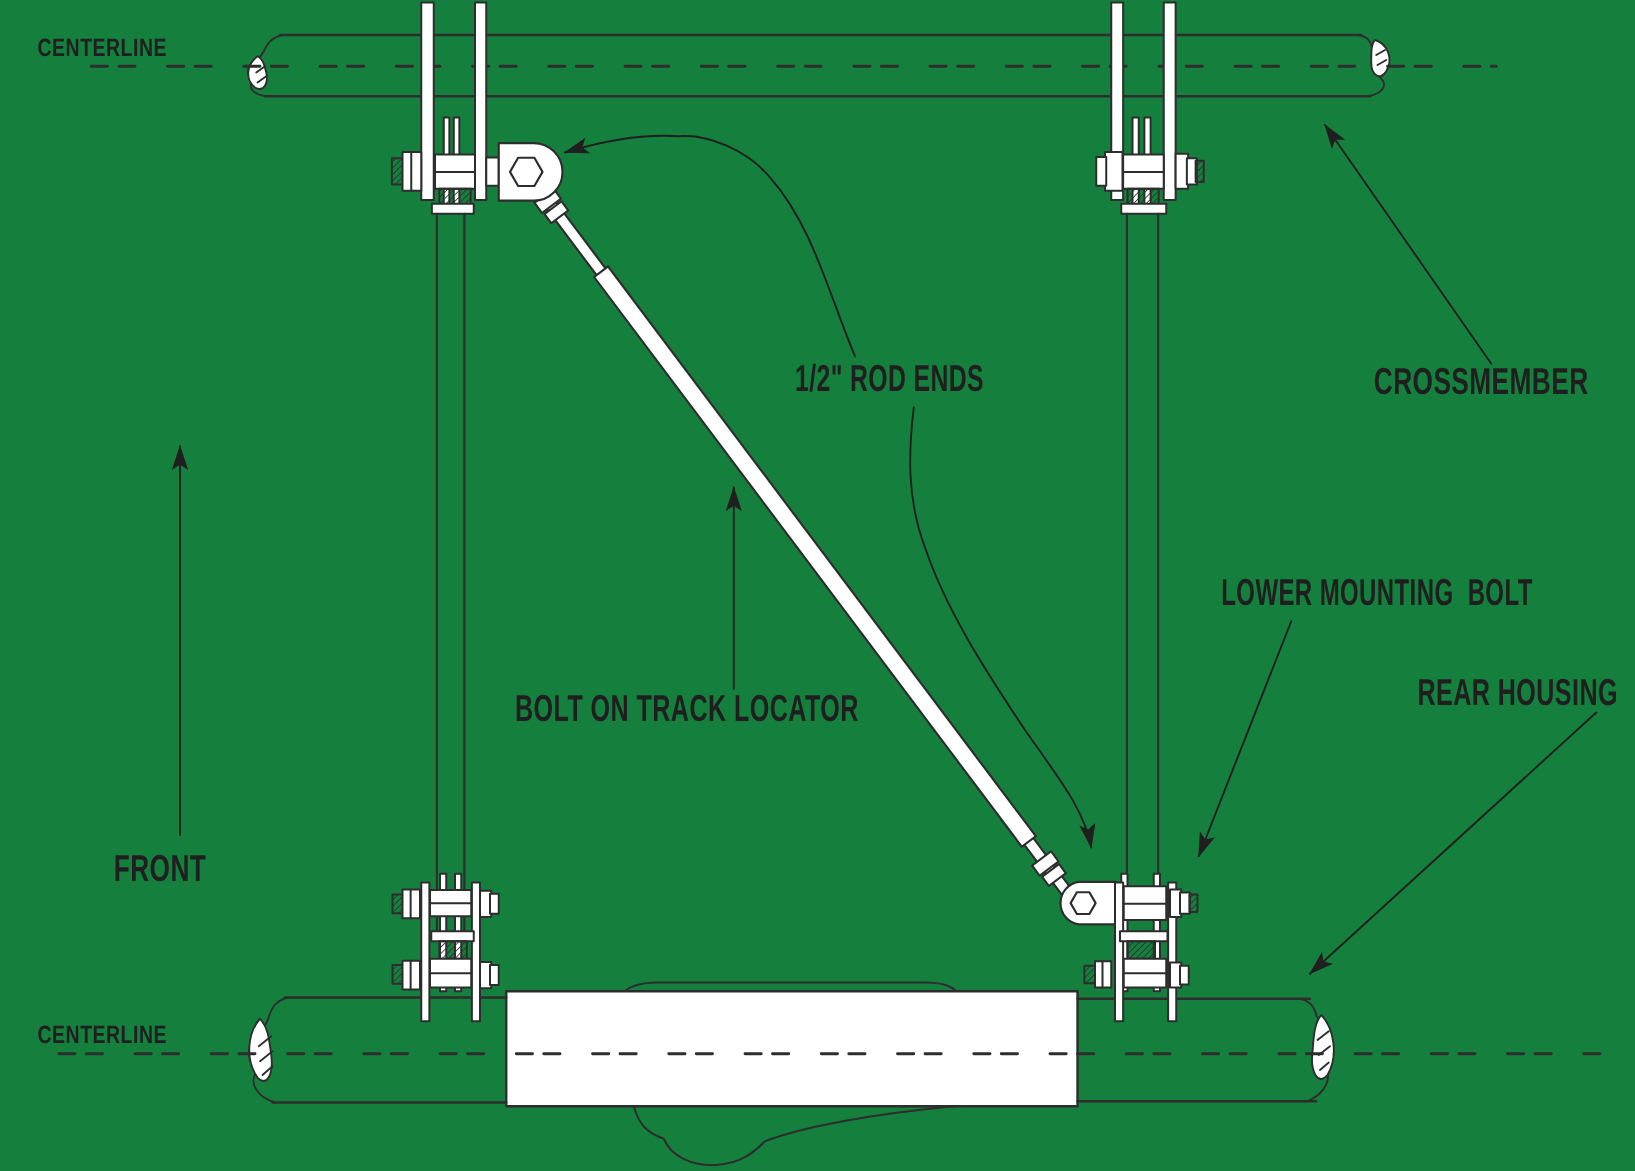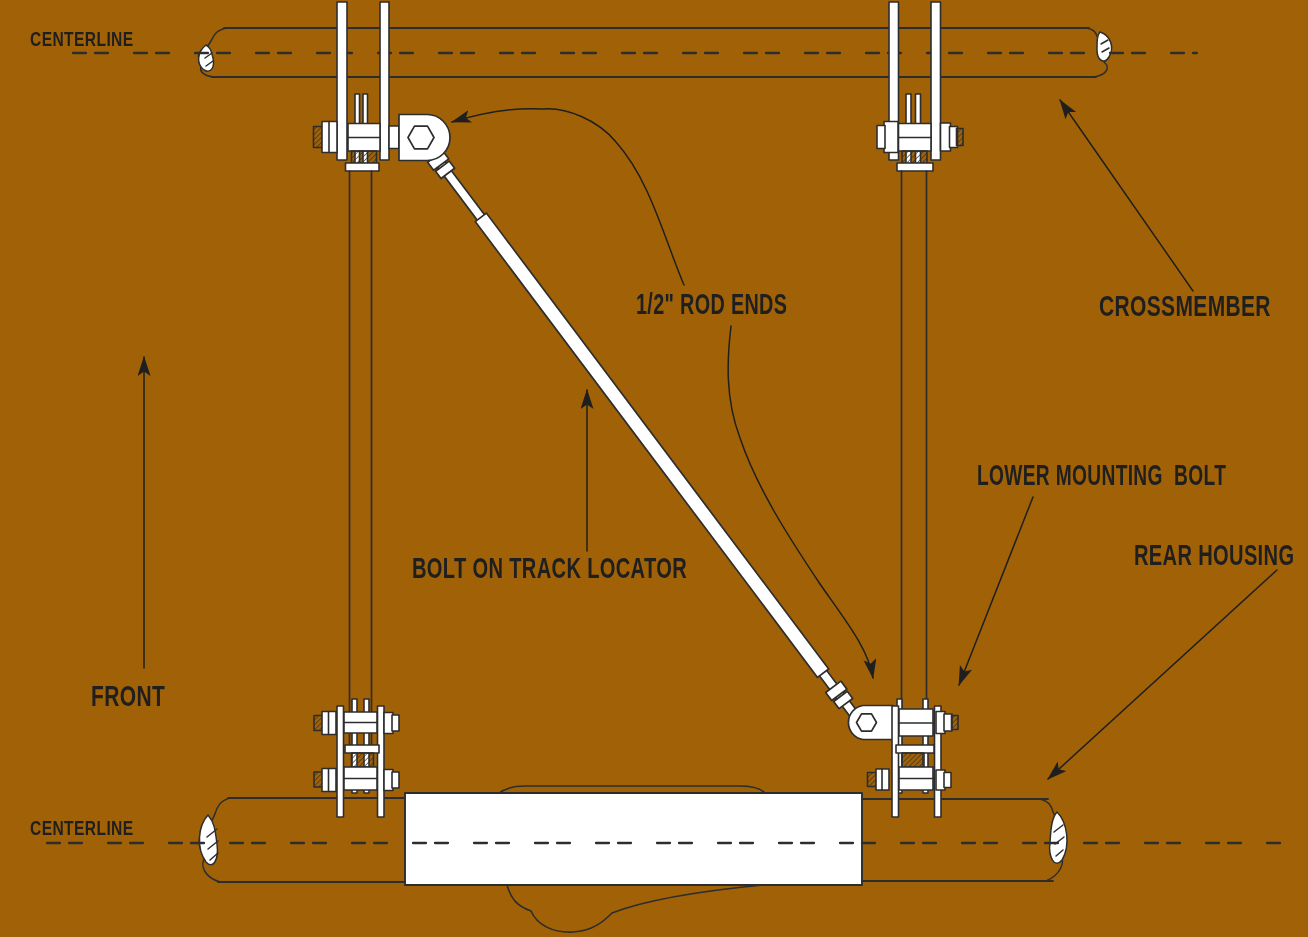--- a/index.html
+++ b/index.html
@@ -1,16 +1,16 @@
 <!DOCTYPE html>
 <html><head>
 <meta charset="utf-8">
 <style>
   html,body{margin:0;padding:0;background:#ffffff;overflow:hidden;}
-  #stage{position:relative;width:1308px;height:937px;background:#a16207;
+  #stage{position:relative;width:1308px;height:937px;background:#15803d;
          font-family:"Liberation Sans","DejaVu Sans",sans-serif;}
   #drawing{position:absolute;left:0;top:0;}
   .lbl{position:absolute;font-weight:bold;color:#1f1f1f;line-height:1;
        white-space:pre;letter-spacing:0.5px;transform-origin:0 0;}
   #lbl-centerline-top {left:30px; top:29px;  font-size:20px; transform:scaleX(0.78);}
   #lbl-centerline-bot {left:30px; top:818px; font-size:20px; transform:scaleX(0.78);}
   #lbl-rod-ends       {left:636px; top:289px; font-size:30px; transform:scaleX(0.66);}
   #lbl-crossmember    {left:1099px;top:291px; font-size:30px; transform:scaleX(0.70);}
   #lbl-track-locator  {left:412px; top:553px; font-size:30px; transform:scaleX(0.67);}
   #lbl-lower-bolt     {left:977px; top:460px; font-size:30px; transform:scaleX(0.64);}

